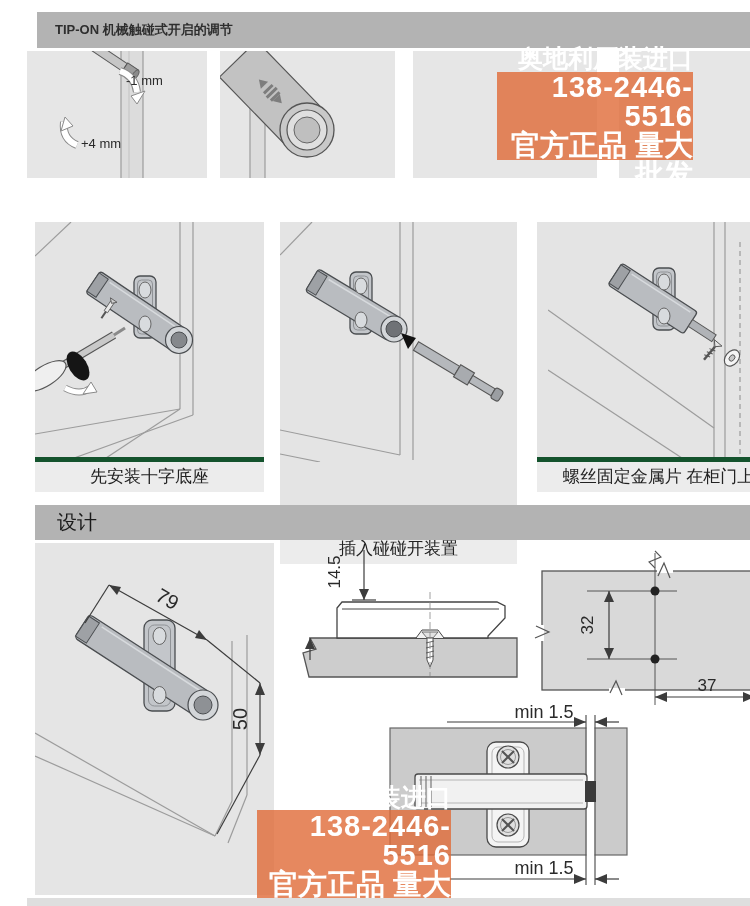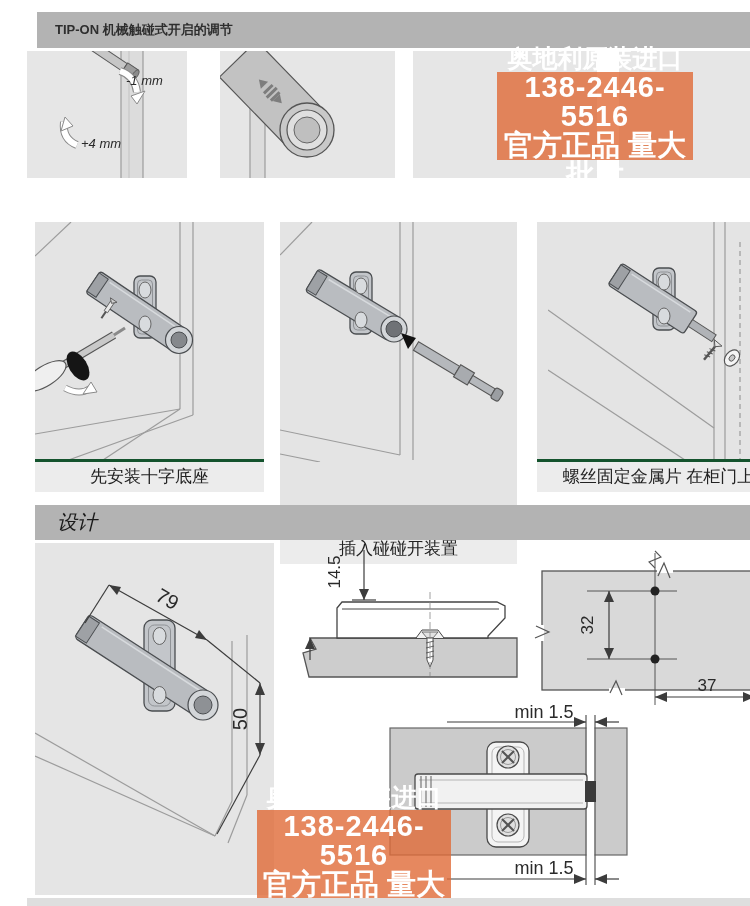--- a/index.html
+++ b/index.html
@@ -6,51 +6,51 @@
   #page{position:relative;width:750px;height:906px;background:#fff;overflow:hidden;
         font-family:"Liberation Sans",sans-serif;color:#222;margin-left:27px;}
   .abs{position:absolute;}
   .bar{background:#b3b3b3;}
   #top-bar{left:10px;top:12px;width:732px;height:36px;line-height:36px;
            font-size:13px;font-weight:bold;color:#2e2e2e;padding-left:18px;box-sizing:border-box;}
   .panel{background:#e6e6e6;}
   .step-panel{background:#e4e4e4;}
   .step-caption{position:absolute;left:0;right:0;bottom:0;height:30px;line-height:30px;
                 text-align:center;font-size:17px;color:#222;background:#ececec;
-                border-top:3px solid #14532d;}
-  .watermark{background:rgba(224,106,55,0.8);color:#fff;text-align:center;
+                border-top:5px solid #14532d;}
+  .watermark{background:rgba(224,106,55,0.8);color:#fff;text-align:right;
              font-weight:bold;display:flex;flex-direction:column;justify-content:center;}
   .watermark .w1{font-size:25px;line-height:29px;}
   .watermark .w2{font-size:29px;line-height:29px;letter-spacing:1px;}
   .watermark .w3{font-size:29px;line-height:29px;}
   #install-heading{left:30px;top:184px;width:700px;height:32px;font-size:23px;line-height:32px;}
   #install-heading .accent{color:#ee7420;font-weight:bold;}
   #install-heading .sub{color:#333;font-size:21px;font-weight:normal;}
   #design-bar{left:8px;top:505px;width:734px;height:35px;line-height:35px;font-size:20px;color:#1a1a1a;}
-  #design-left{position:absolute;left:22px;top:0;font-style:italic;}
+  #design-left{position:absolute;left:22px;top:0;}
   #design-right{position:absolute;right:14px;top:0;}
   svg{display:block;}
   svg text{font-family:"Liberation Sans",sans-serif;fill:#2a2a2a;}
   .thin{stroke:#9c9c9c;stroke-width:1.2;fill:none;}
   .dev{fill:#b9bcc0;stroke:#4a4d50;stroke-width:1.3;}
   .devlight{fill:#d3d6d9;stroke:#4a4d50;stroke-width:1.2;}
   .plate{fill:#c3c6ca;stroke:#4a4d50;stroke-width:1.3;}
   .dim{stroke:#3c3c3c;stroke-width:1.2;fill:none;}
   #bottom-strip{left:0;top:898px;width:750px;height:8px;background:#dedede;}
 </style>
 </head>
 <body>
 
 <div id="page">
 
   <div id="top-bar" class="abs bar">
     <span>TIP-ON 机械触碰式开启的调节</span>
   </div>
 
-  <div class="abs panel" style="left:0;top:51px;width:160px;height:127px;font-style:italic;">
+  <div class="abs panel" style="left:0;top:51px;width:180px;height:127px;">
     <svg width="180" height="127" viewBox="0 0 180 127">
       <rect x="94" y="0" width="22" height="127" fill="#dcdcdc"></rect>
       <line x1="94" y1="0" x2="94" y2="127" class="thin"></line>
       <line x1="116" y1="0" x2="116" y2="127" class="thin"></line>
       <line x1="102" y1="0" x2="102" y2="127" stroke="#c2c2c2" stroke-width="1"></line>
       <g transform="rotate(34 55 60)">
         <rect x="-62" y="-9" width="56" height="18" fill="#c6c6c6" stroke="#5a5a5a" stroke-width="1.2"></rect>
         <rect x="-8" y="-16" width="17" height="32" rx="7" fill="#151515"></rect>
         <rect x="9" y="-8" width="11" height="16" fill="#aeaeae" stroke="#5a5a5a" stroke-width="1"></rect>
         <rect x="20" y="-4.5" width="46" height="9" fill="#c6c6c6" stroke="#5a5a5a" stroke-width="1"></rect>

